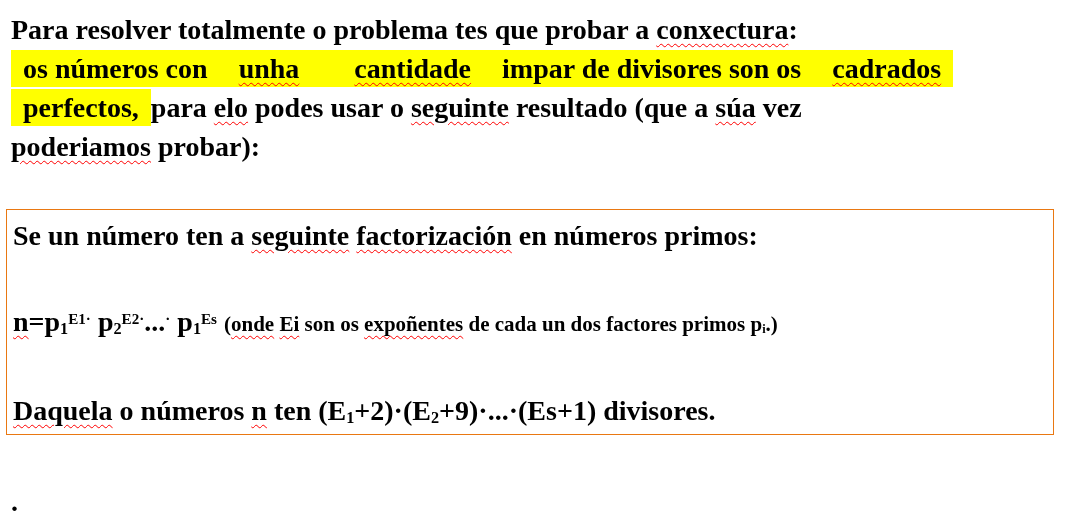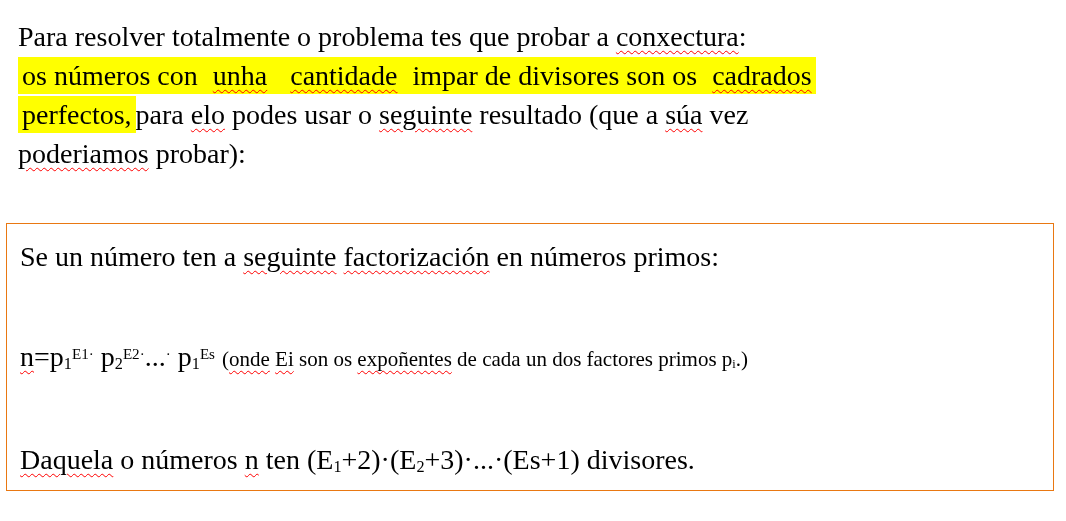--- a/index.html
+++ b/index.html
@@ -5,29 +5,29 @@
   html, body { margin: 0; padding: 0; }
   body {
     width: 1066px; height: 521px; overflow: hidden;
     background: var(--bg, #ffffff);
     color: var(--fg, #000000);
     font-family: "Liberation Serif", serif;
     font-size: 28px;
     line-height: 39px;
   }
   .doc { padding: 6px 0 0 7px; }
-  p { margin: 11px; }
+  p { margin: 4px; font-weight: bold; }
   .blank { height: 39px; }
   .box {
     border: 1px solid var(--box, #e97812);
     width: 1029px;
     margin-left: -1px;
     padding: 2px 15px 0 2px;
   }
-  .hl { background: var(--hl, #ffff00); padding: 3px 4px; }
+  .hl { background: var(--hl, #ffff00); padding: 3px 12px; }
   .sq {
     text-decoration-line: underline;
     text-decoration-style: wavy;
     text-decoration-color: var(--sq, #ff0000);
     text-decoration-thickness: 1px;
     text-underline-offset: 4px;
   }
   .sup  { font-size: 0.54em; line-height: 0; vertical-align: 7px; }
   .sub  { font-size: 0.58em; line-height: 0; vertical-align: -3px; }
   .sup2 { font-size: 0.42em; line-height: 0; vertical-align: 13px; }
@@ -39,17 +39,17 @@
 <body>
 
 <div class="doc">
   <p><span>Para resolver totalmente o problema tes que probar a </span><span class="sq">conxectura</span><span>:</span><br><span class="hl">os números con </span><span class="hl sq">unha</span><span class="hl"> </span><span class="hl sq">cantidade</span><span class="hl"> impar de divisores son os </span><span class="hl sq">cadrados</span><br><span class="hl">perfectos,</span><span>para </span><span class="sq">elo</span><span> podes usar o </span><span class="sq">seguinte</span><span> resultado (que a </span><span class="sq">súa</span><span> vez</span><br><span class="sq">poderiamos</span><span> probar):</span></p>
   <div class="blank"></div>
   <div class="box">
     <p><span>Se un número ten a </span><span class="sq">seguinte</span><span> </span><span class="sq">factorización</span><span> en números primos:</span></p>
     <div class="blank"></div>
     <p><span class="sq">n</span><span>=p</span><span class="sub">1</span><span class="sup">E1·</span><span> p</span><span class="sub">2</span><span class="sup">E2·</span><span>...</span><span class="sup">·</span><span> p</span><span class="sub">1</span><span class="sup">Es</span><span> </span><span class="small">(</span><span class="small sq">onde</span><span class="small"> </span><span class="small sq">Ei</span><span class="small"> son os </span><span class="small sq">expoñentes</span><span class="small"> de cada un dos factores primos p</span><span class="small sub">i</span><span class="small">.)</span></p>
     <div class="blank"></div>
-    <p><span class="sq">Daquela</span><span> o números </span><span class="sq">n</span><span> ten (E</span><span class="sub">1</span><span>+2)·(E</span><span class="sub">2</span><span>+3)·...·(Es+1) divisores.</span></p>
+    <p><span class="sq">Daquela</span><span> o números </span><span class="sq">n</span><span> ten (E</span><span class="sub">1</span><span>+2)·(E</span><span class="sub">2</span><span>+9)·...·(Es+1) divisores.</span></p>
   </div>
   <div class="blank"></div>
   <p class="dot"><span>.</span></p>
 </div>
 
 </body></html>

